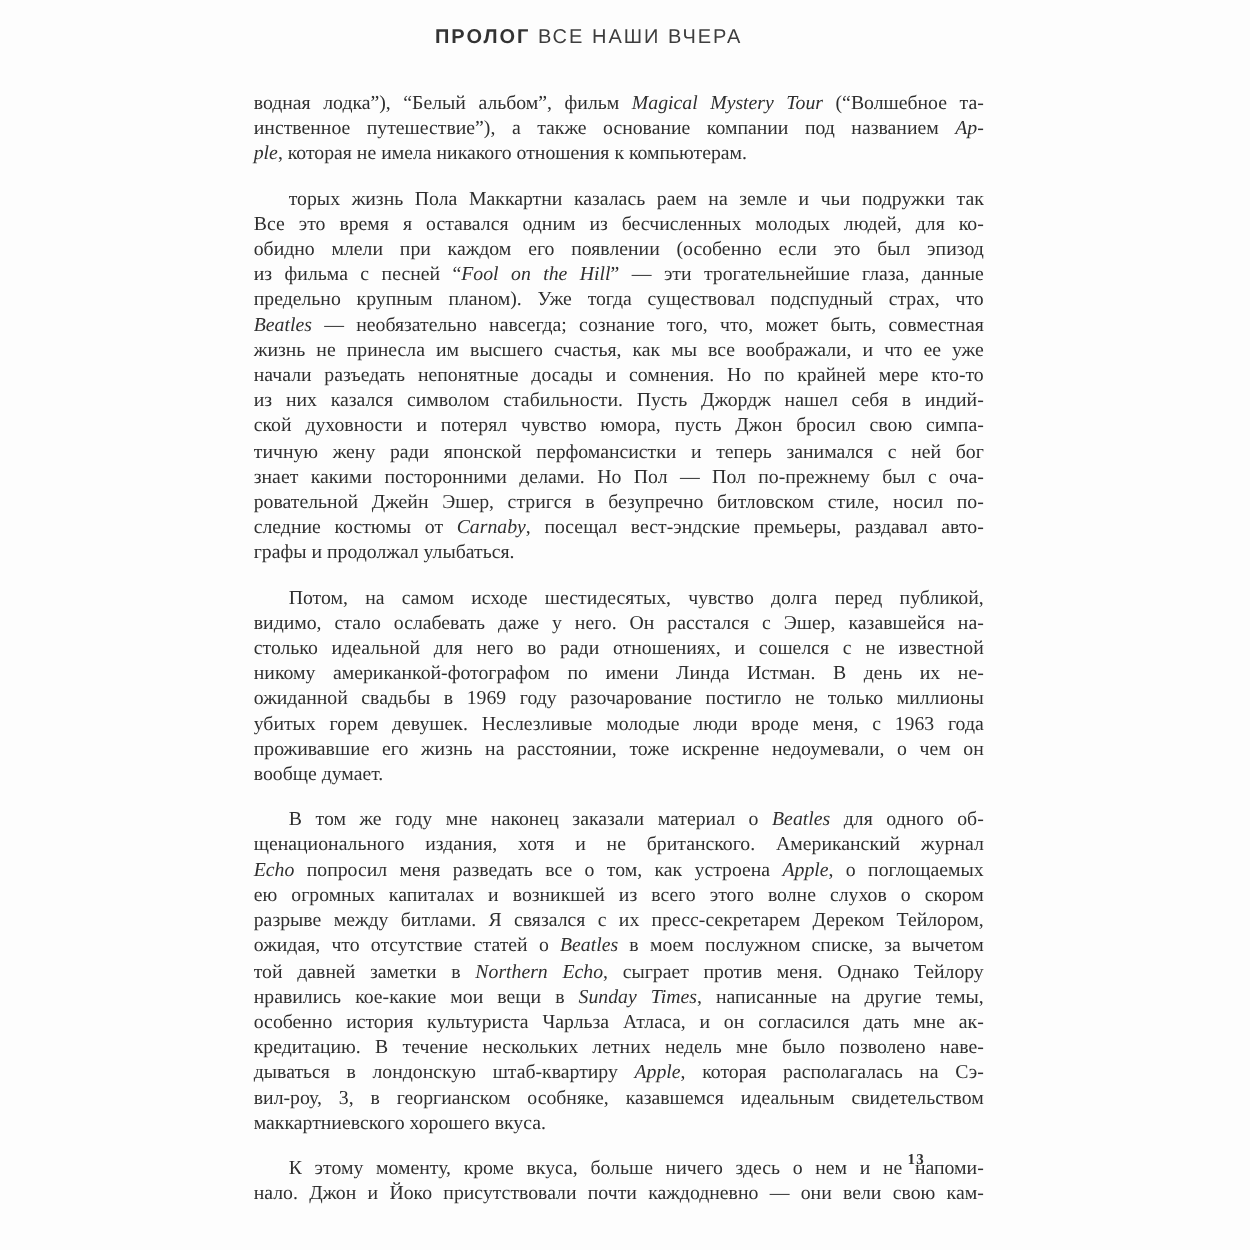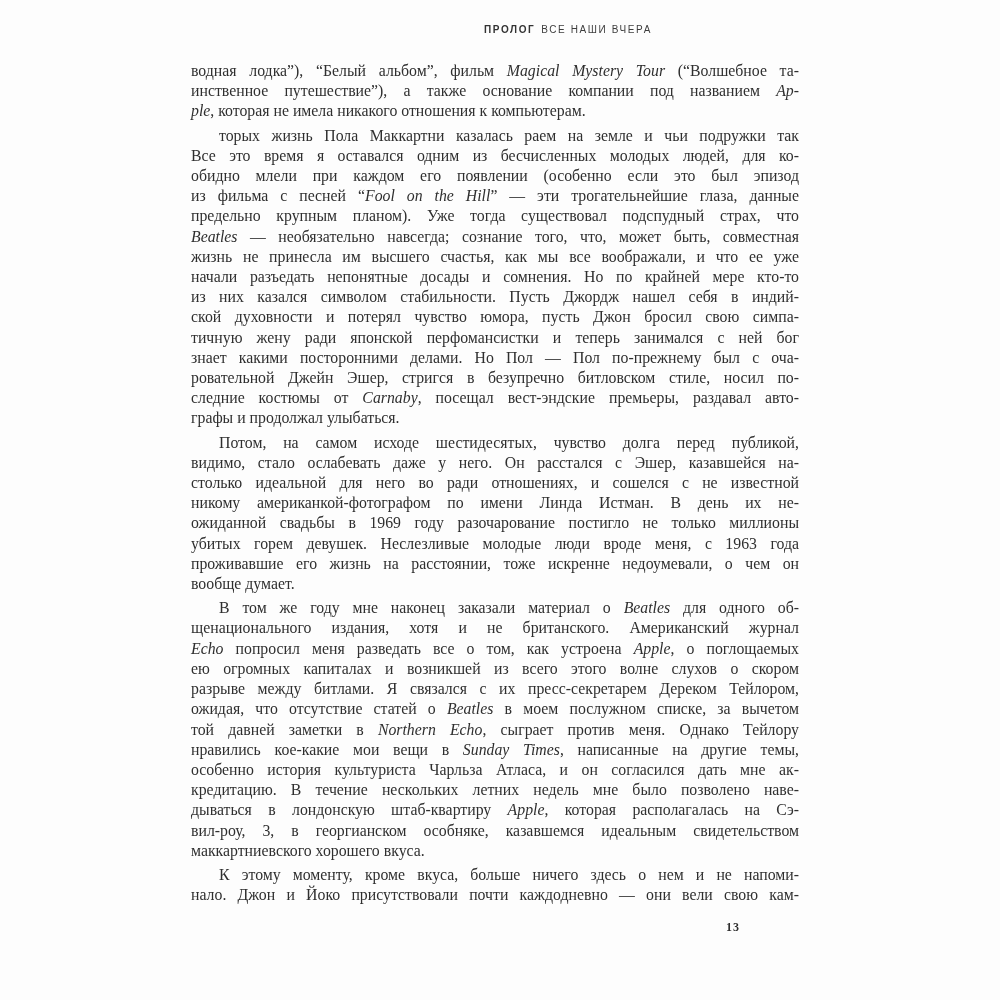--- a/index.html
+++ b/index.html
@@ -12,44 +12,44 @@
     width: 1000px;
     height: 1000px;
     background: #fdfdfd;
     overflow: hidden;
     font-family: "Liberation Serif", "DejaVu Serif", serif;
     color: #2f2f2f;
   }
   .running-header {
     position: absolute;
     top: 24px;
-    left: 368px;
+    left: 348px;
     width: 400px;
-    text-align: center;
+    text-align: left;
     font-family: "Liberation Sans", "DejaVu Sans", sans-serif;
-    font-size: 10px;
+    font-size: 16px;
     line-height: 12px;
     letter-spacing: 1.6px;
     color: #3d3d3d;
     white-space: nowrap;
   }
   .hd-section {
     font-weight: 700;
     margin-right: 6px;
     color: #333333;
   }
   .text-column {
     position: absolute;
     top: 57px;
     left: 187px;
     width: 616px;
     font-size: 15.8px;
     font-feature-settings: "onum" 1;
   }
-  .para { margin: 4px; padding: 0; }
+  .para { margin: 16px; padding: 0; }
   .line {
     line-height: 20.2px;
     text-align: justify;
     text-align-last: justify;
     white-space: normal;
   }
   .line.last {
     text-align: center;
     text-align-last: left;
   }

